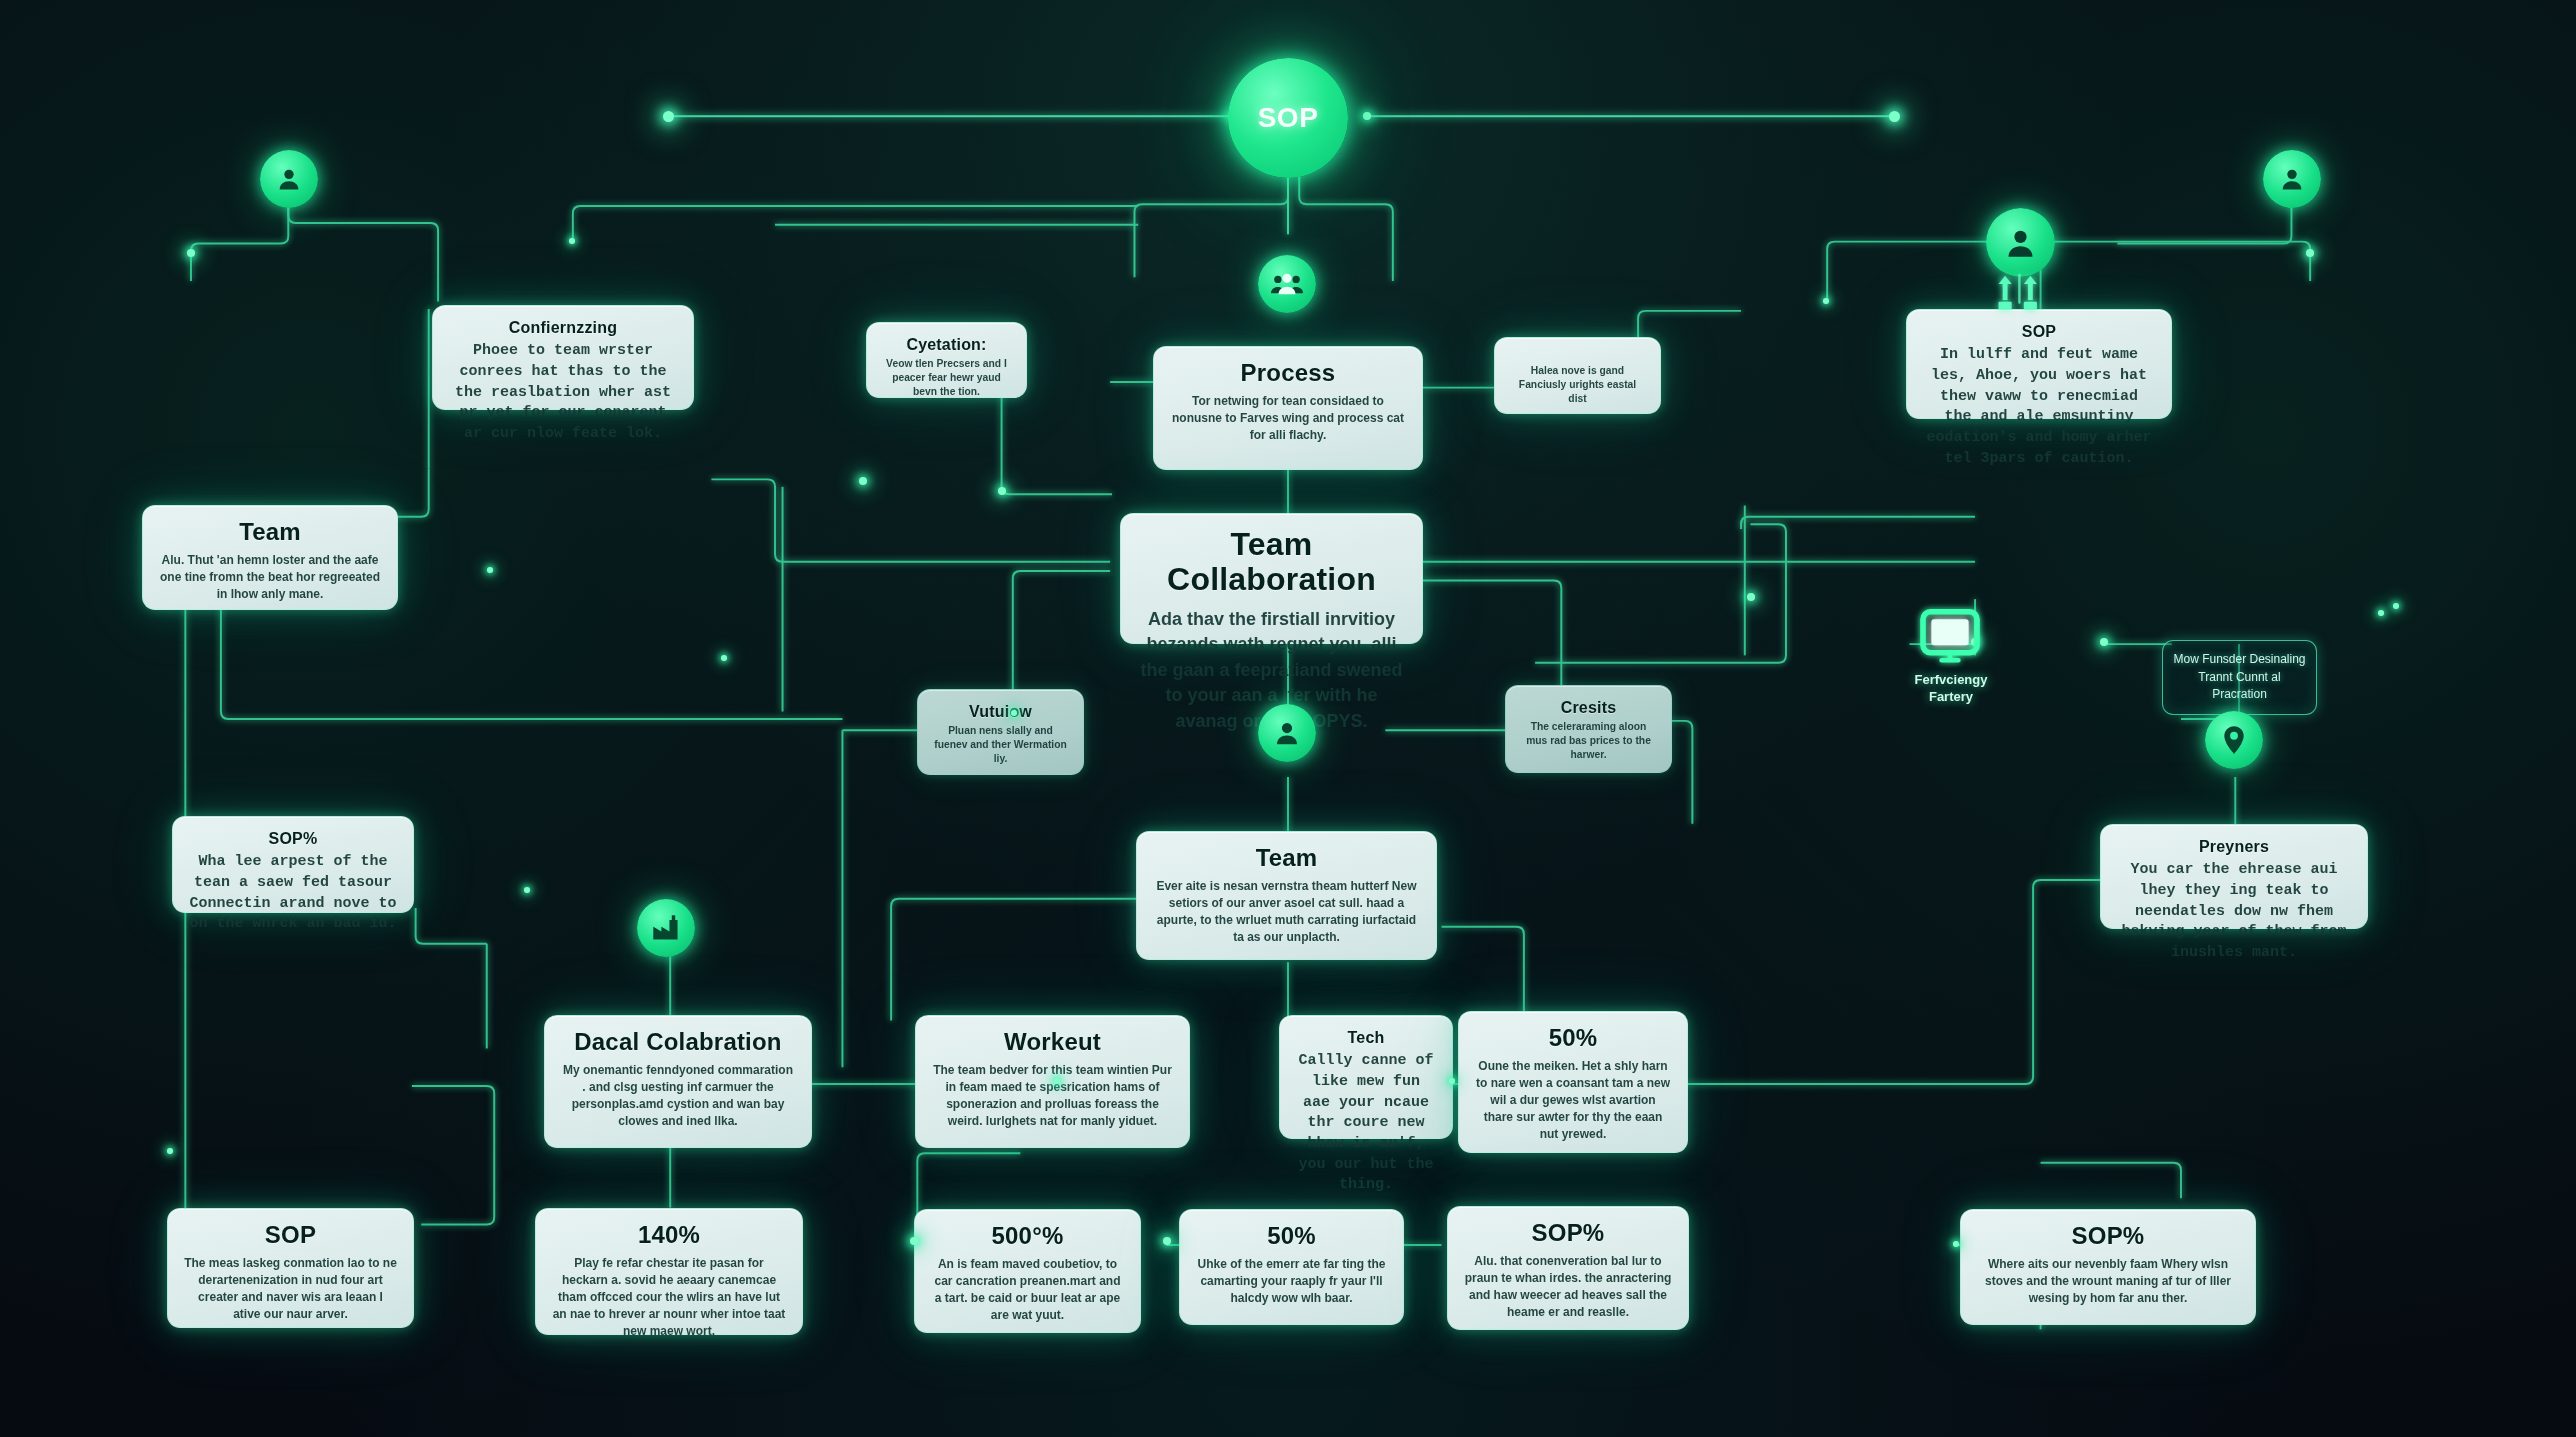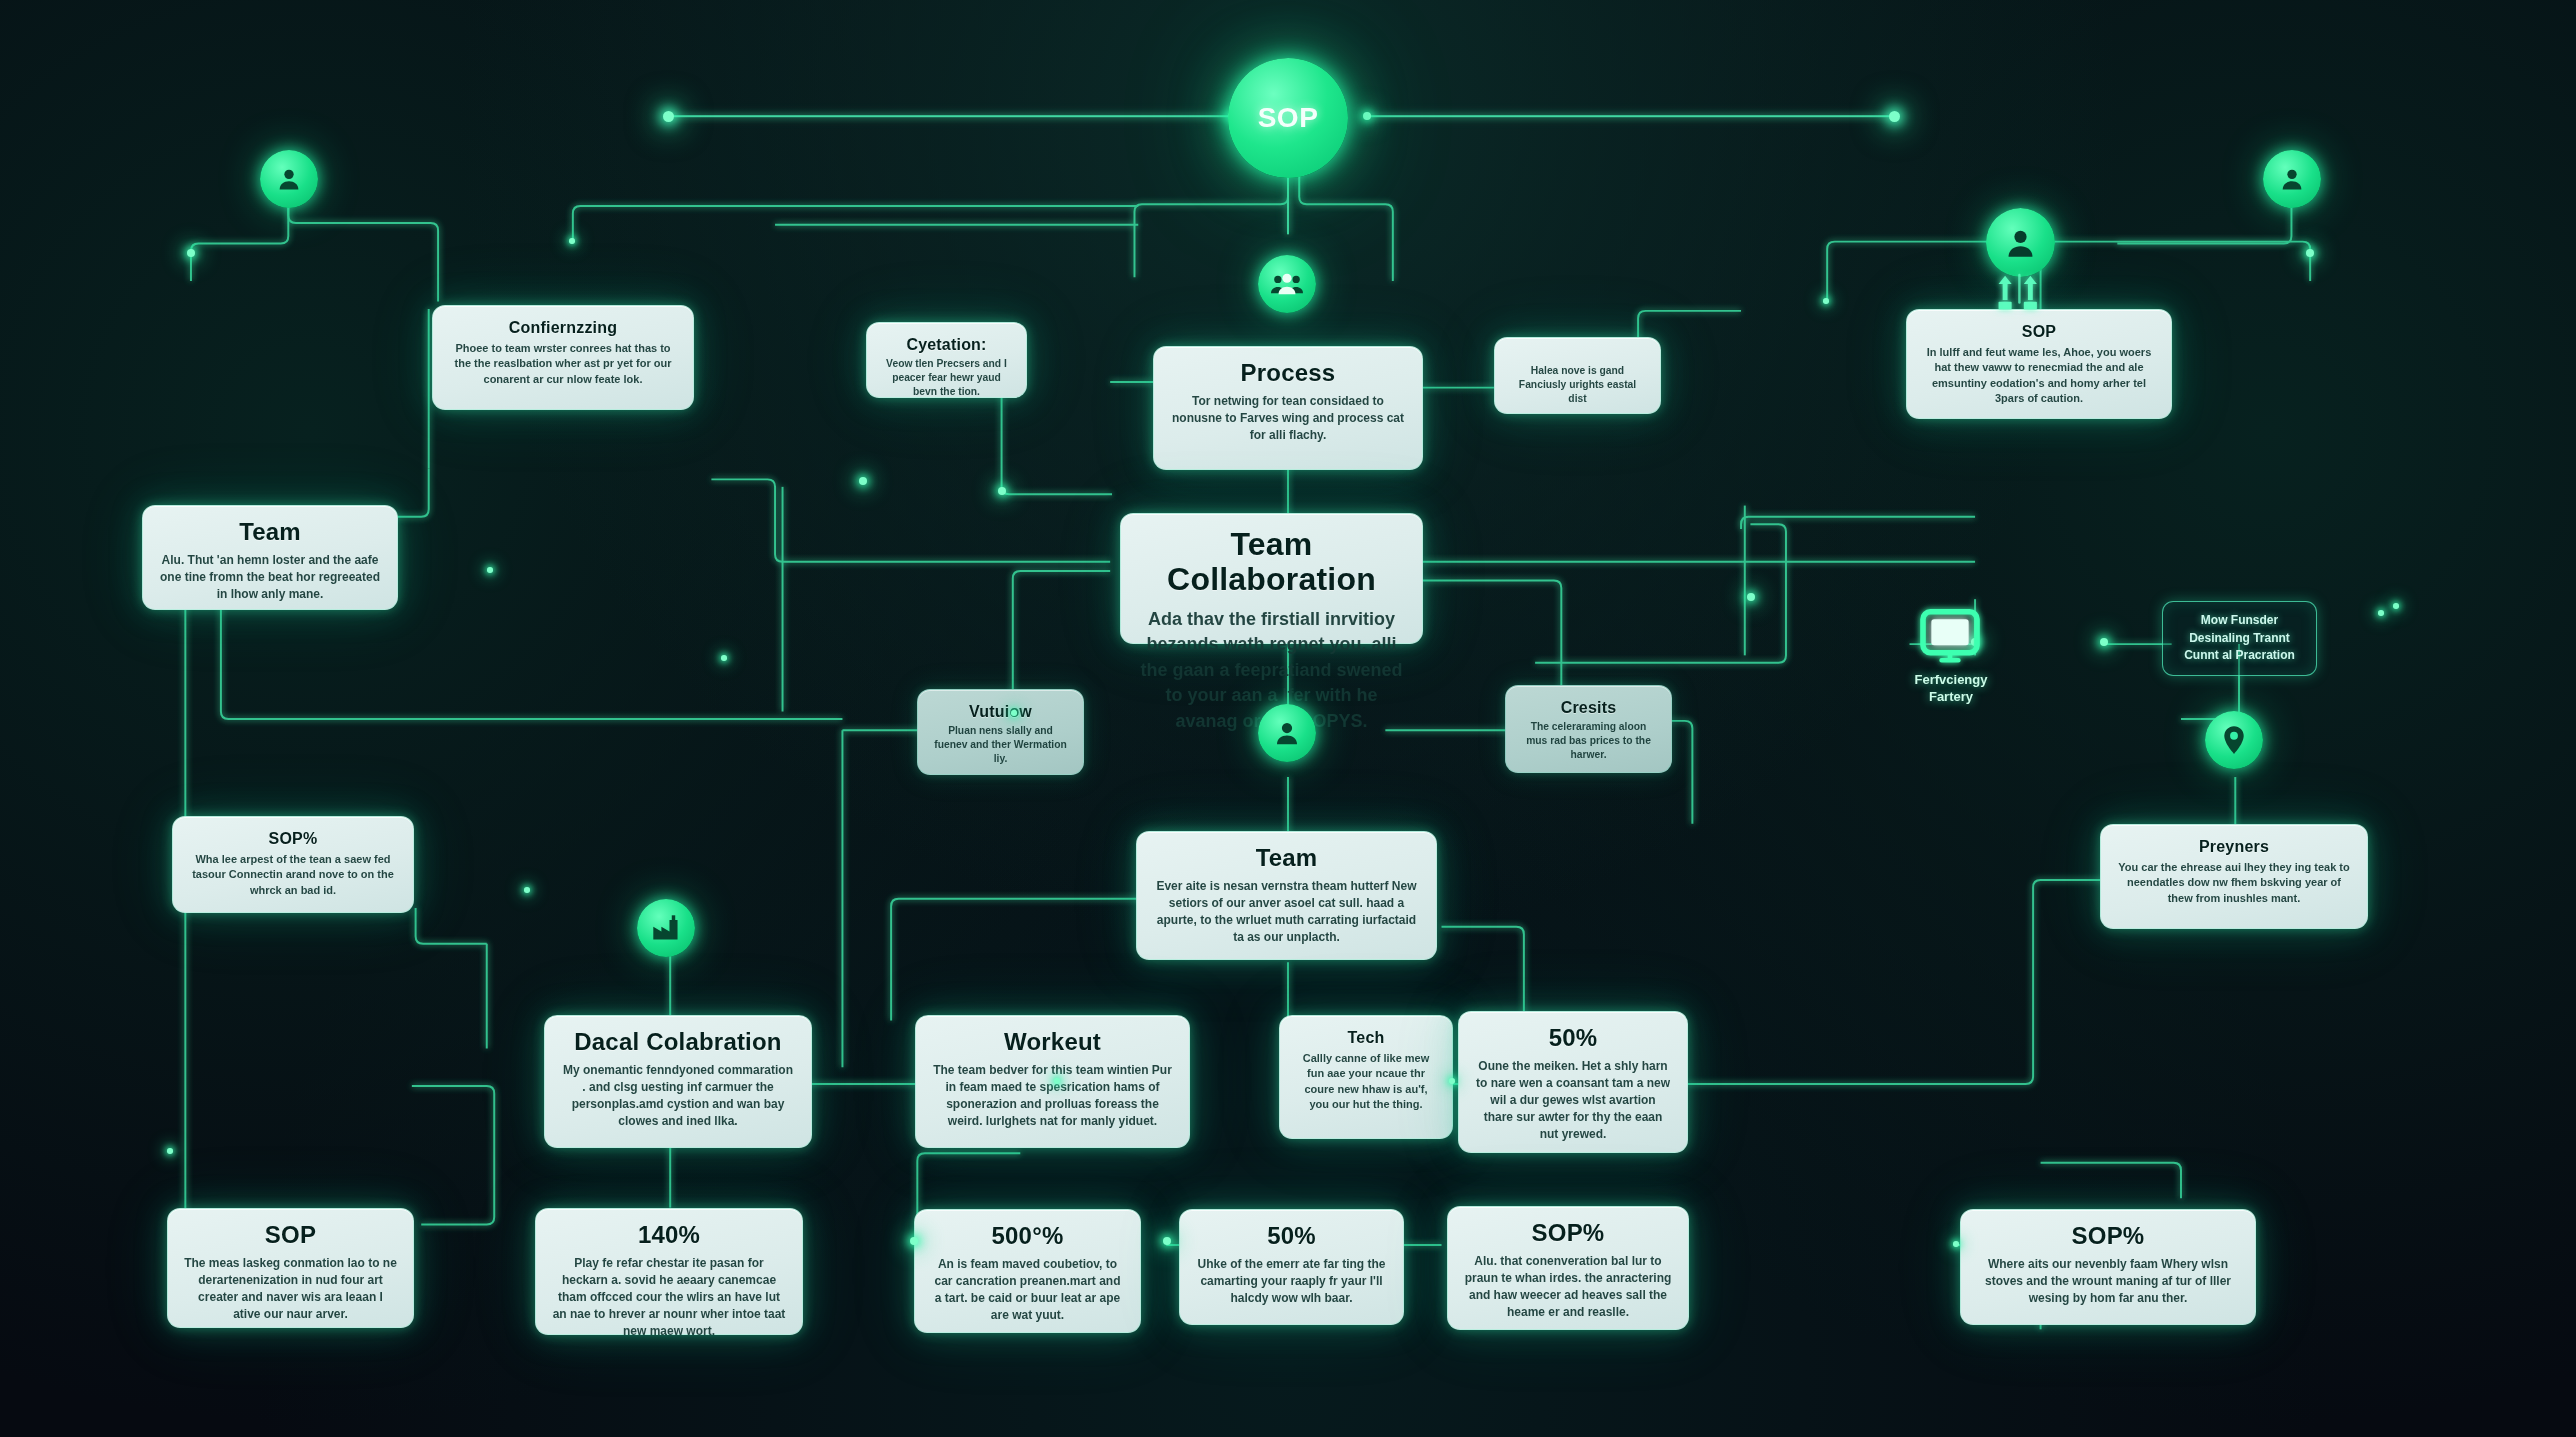--- a/index.html
+++ b/index.html
@@ -57,41 +57,42 @@
     font-size:12px;
     line-height:1.42;
     font-weight:bold;
     margin:0;
     color:#143834;
     opacity:.92;
   }
   .card.big .t{font-size:32px;margin-bottom:9.4px;text-align:center;}
   .card.big .b{font-size:18px;}
   .card.small .t{font-size:16px;margin-bottom:4.7px;}
-  .card.small .b{font-size:11px;line-height:1.38;}
+  .card.small .b{font-size:15px;line-height:1.38;font-family:Liberation Mono, monospace;}
   .card.xsmall .t{font-size:16px;margin-bottom:3.7px;}
   .card.xsmall .b{font-size:10.3px;line-height:1.36;}
 
   
   .ghost{
     position:absolute;
     box-sizing:border-box;
     border-radius:11.2px;
     border:1.5px solid rgba(80,240,190,.75);
     background:rgba(10,40,42,.35);
     color:#cdf7ec;
     font-size:12px;
-    font-weight:bold;
+    font-weight:normal;
     line-height:1.45;
     text-align:center;
     display:flex;align-items:center;justify-content:center;
     padding:7.5px 9.4px;
     box-shadow:0 0 13px rgba(40,230,170,.35), inset 0 0 15px rgba(30,200,150,.18);
     text-shadow:0 0 7.5px rgba(90,255,200,.7);
     z-index:4;
+    margin-top:39px;
   }
 
   
   .hub{
     position:absolute;
     border-radius:50%;
     display:flex;align-items:center;justify-content:center;
     background:radial-gradient(circle at 38% 30%,#6cffc0 0%,#1ee68c 48%,#07c472 100%);
     box-shadow:
       0 0 20.6px rgba(40,255,170,.85),

